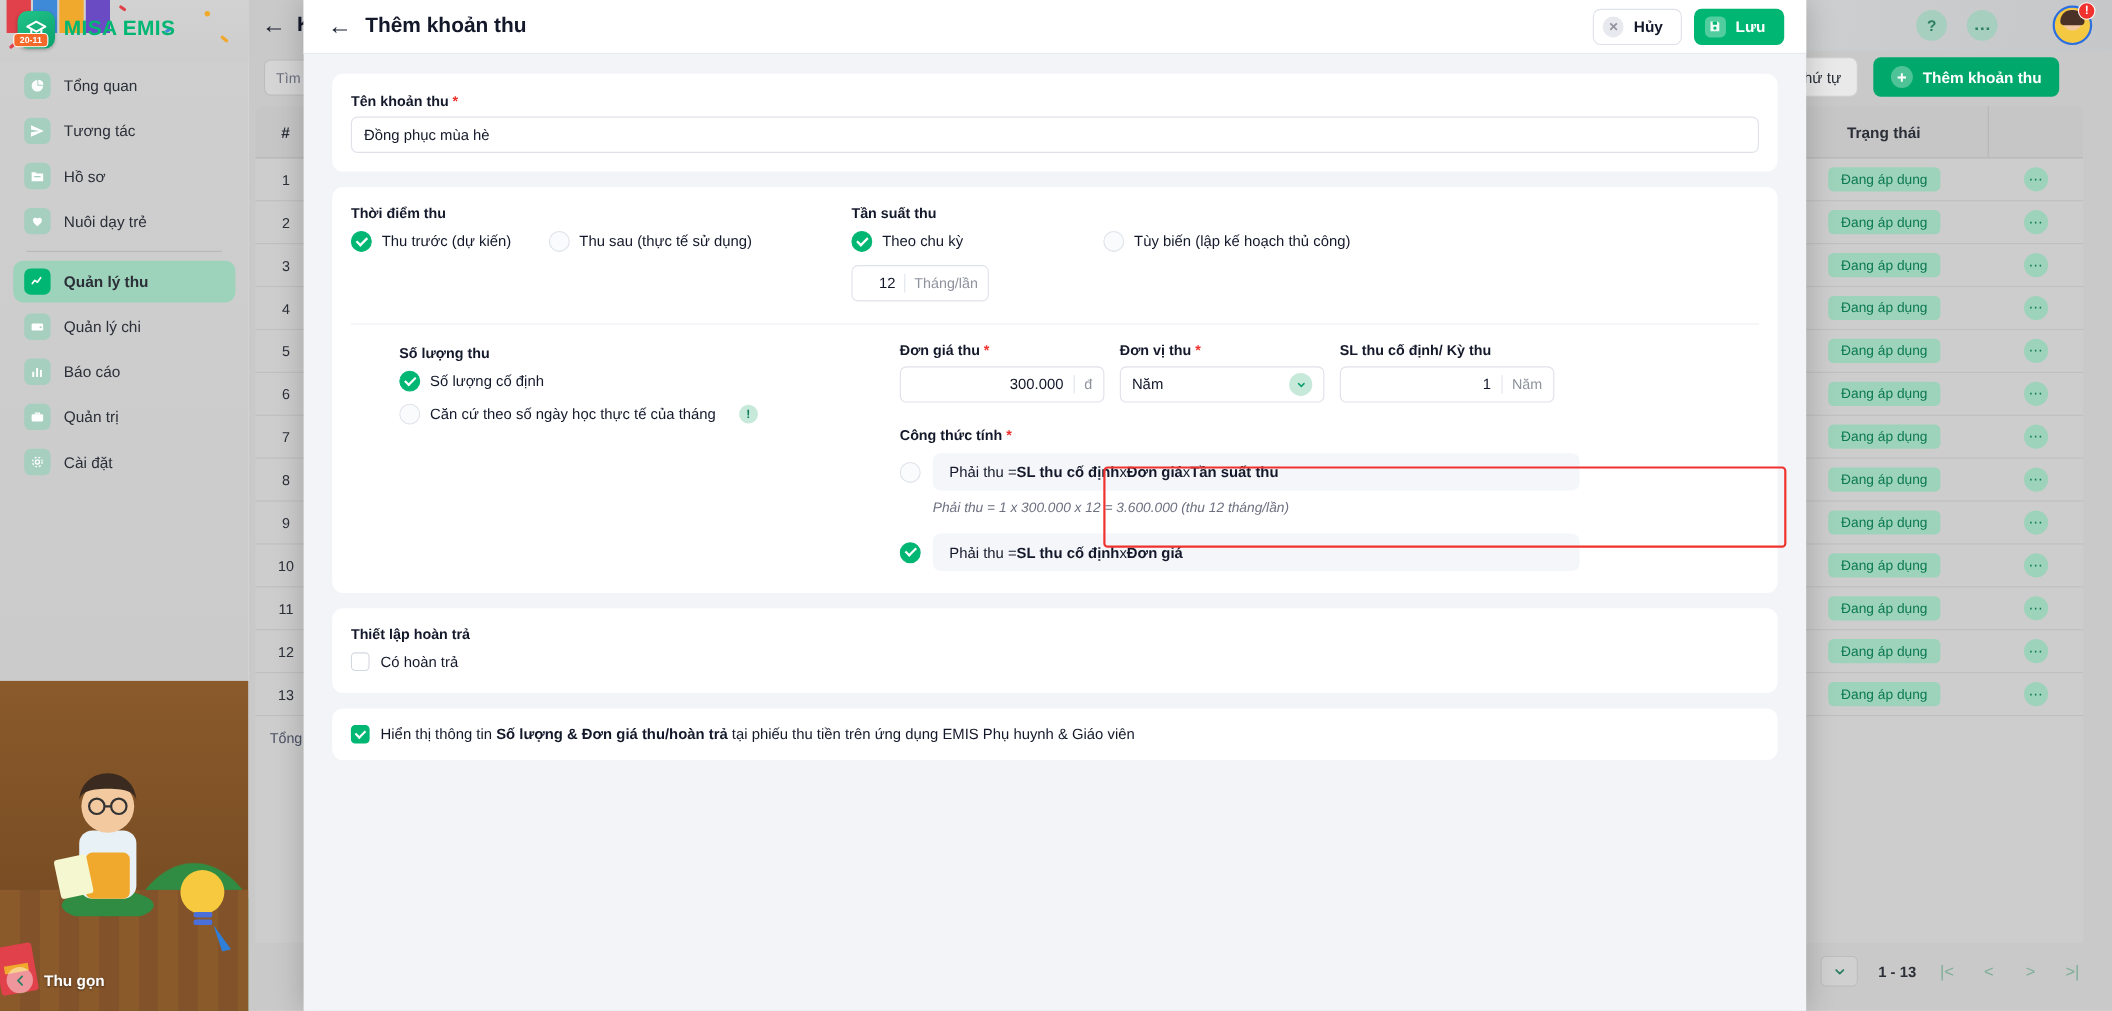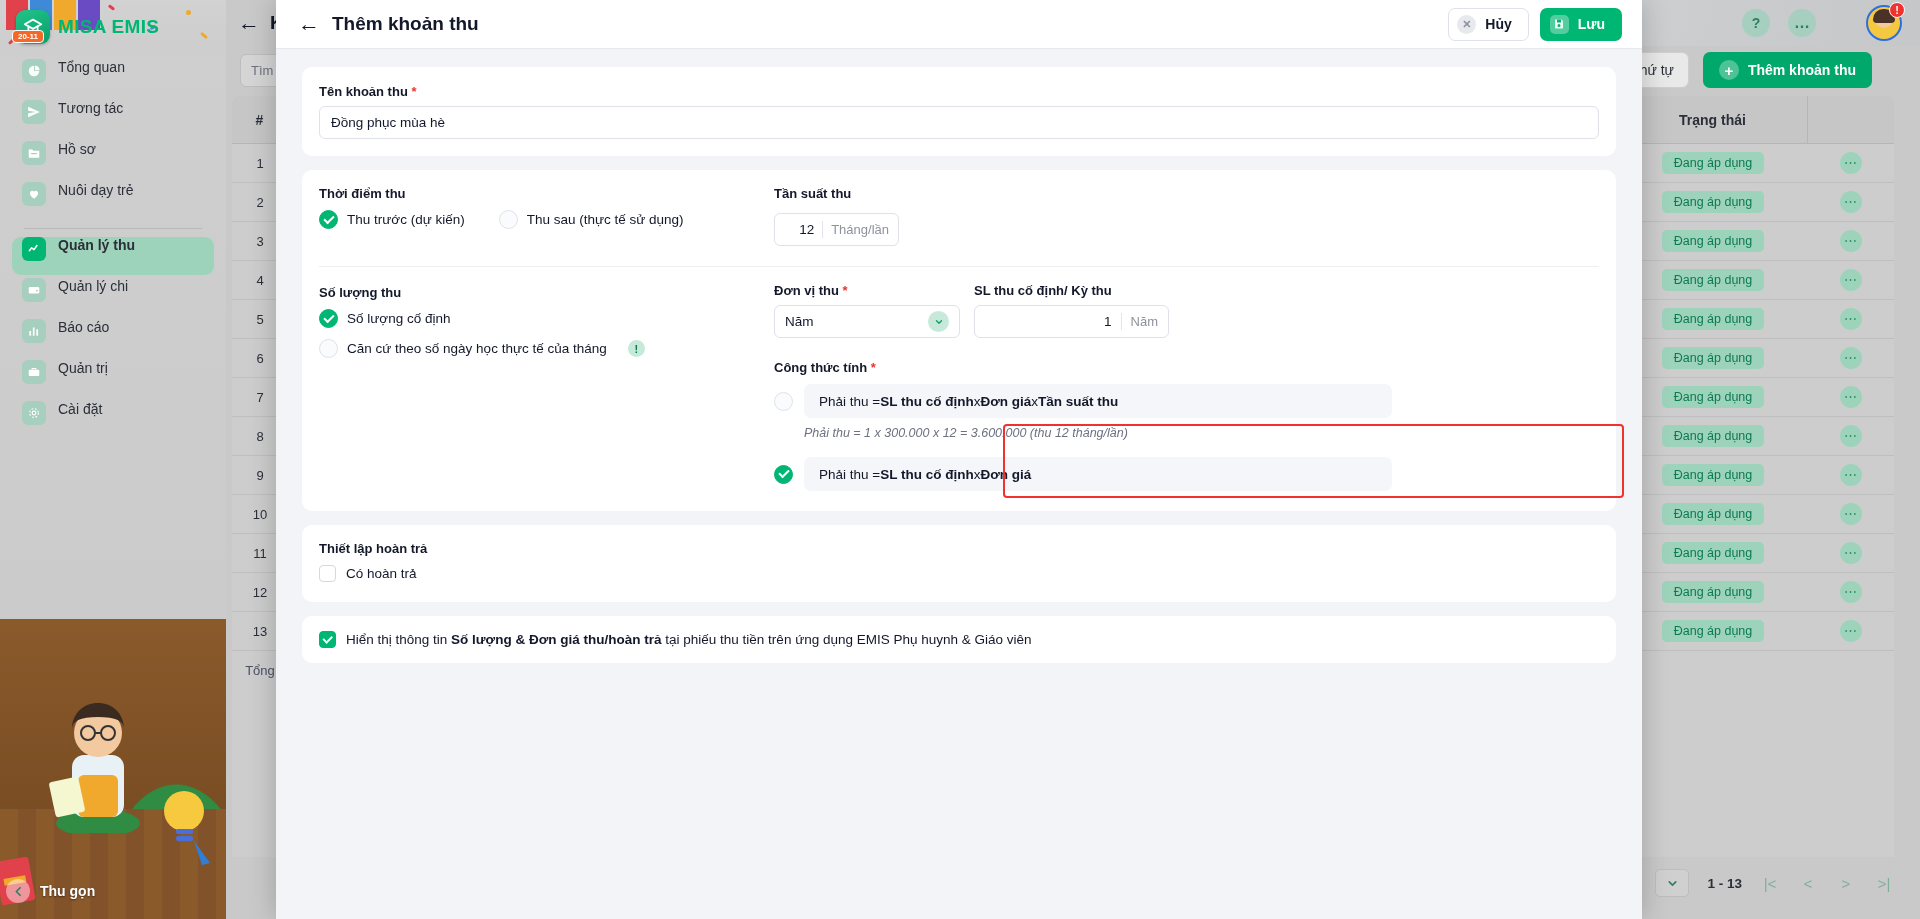--- a/index.html
+++ b/index.html
@@ -44,21 +44,21 @@
     font-size: 19px; font-weight: bold; color: #00b673; letter-spacing: .3px;
   }
   .logo-badge {
     position: absolute; left: 12px; top: 30px;
     background: #f4692a; color: #fff; font-size: 8px; font-weight: bold;
     border-radius: 4px; padding: 1px 5px; z-index: 6;
     border: 1.5px solid #fff;
   }
 
   .sb-item {
-    position: relative; display: flex; gap: 12px;
+    position: relative; display: flex; align-items: center; gap: 12px;
     height: 38px; margin: 3px 12px; padding: 0 10px;
     border-radius: 9px; cursor: pointer;
   }
   .sb-item.active { background: #9ed3bb; }
   .sb-ico {
     width: 24px; height: 24px; border-radius: 6px;
     background: #a6cfc0; display: flex; align-items: center; justify-content: center;
     flex: none;
   }
   .sb-item.active .sb-ico { background: #00b673; }
@@ -258,21 +258,21 @@
   .cycle-input {
     margin-top:12px; width:125px; height:33px; border:1px solid #dfe2ea; border-radius:6px;
     display:flex; align-items:center; padding:0 9px; background:#fff;
   }
   .cy-num { flex:1; text-align:right; font-size:13.5px; color:#13182a; }
   .cy-div { width:1px; height:17px; background:#e2e5ec; margin:0 8px; }
   .cy-unit { font-size:13px; color:#8e929d; }
 
   .hr { height:1px; background:#edeff3; margin:20px 0 16px 0; }
 
-  .qty-area { padding-top:2px; }
+  .qty-area { padding-top:2px;margin-left:44px; }
   .info-i {
     width:17px;height:17px;border-radius:50%;background:#c6e9da;color:#0b7a52;
     display:inline-flex;align-items:center;justify-content:center;
     font-size:11px; font-weight:bold; margin-left:12px; vertical-align:middle;
   }
 
   
   .price-box {
     position:absolute; left:701px; top:254px; width:621px; height:74px;
     border:2.5px solid #f0322e; border-radius:4px; pointer-events:none;
@@ -707,20 +707,30 @@
               </div>
               <div class="radio">
                 <span class="rd"></span>
                 <span class="radio-lbl">Thu sau (thực tế sử dụng)</span>
               </div>
             </div>
           </div>
 
           <div class="col-right">
             <div class="grp-title">Tần suất thu</div>
+            <div class="radio-row">
+              <div class="radio" style="width:195px">
+                <span class="rd on"></span>
+                <span class="radio-lbl">Theo chu kỳ</span>
+              </div>
+              <div class="radio">
+                <span class="rd"></span>
+                <span class="radio-lbl">Tùy biến (lập kế hoạch thủ công)</span>
+              </div>
+            </div>
             <div class="cycle-input">
               <span class="cy-num">12</span>
               <span class="cy-div"></span>
               <span class="cy-unit">Tháng/lần</span>
             </div>
           </div>
         </div>
 
         <div class="hr"></div>
 
@@ -734,20 +744,31 @@
             <div class="radio">
               <span class="rd"></span>
               <span class="radio-lbl">Căn cứ theo số ngày học thực tế của tháng</span>
               <span class="info-i">!</span>
             </div>
           </div>
 
           <div class="col-right">
             <div class="price-row">
 
+              <div class="pf-price">
+                <div class="fld-label">
+                  <span>Đơn giá thu</span>
+                  <span class="req">*</span>
+                </div>
+                <div class="inp-shell">
+                  <span class="inp-val">300.000</span>
+                  <span class="inp-div"></span>
+                  <span class="inp-suffix">đ</span>
+                </div>
+              </div>
 
               <div class="pf-unit">
                 <div class="fld-label">
                   <span>Đơn vị thu</span>
                   <span class="req">*</span>
                 </div>
                 <div class="inp-shell">
                   <span class="inp-val left">Năm</span>
                   <span class="caret">
                     <svg viewBox="0 0 24 24" fill="none" stroke="#0b9e6d" stroke-width="3.2" stroke-linecap="round" stroke-linejoin="round">

